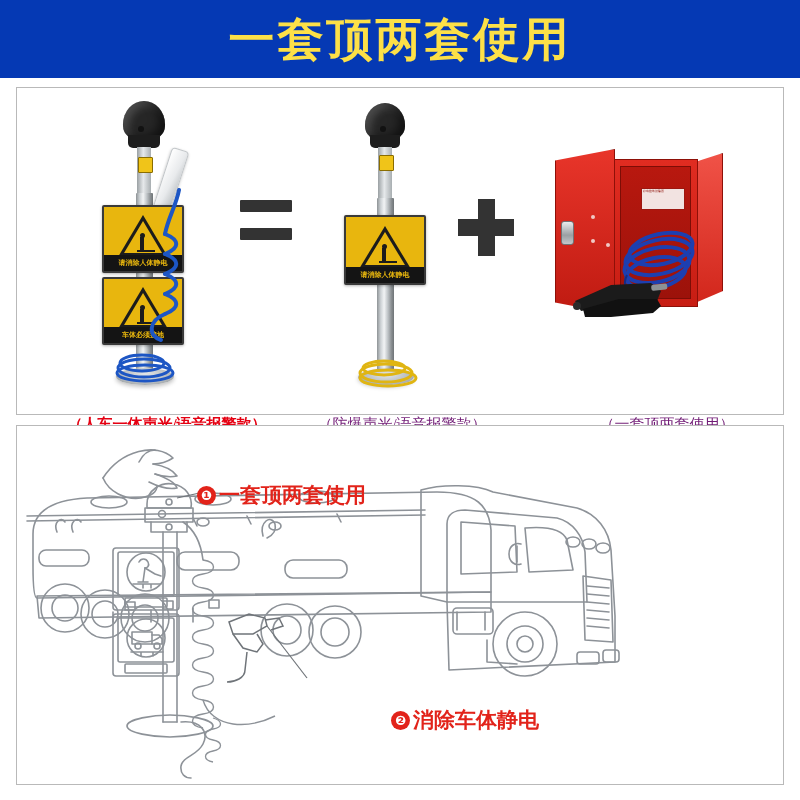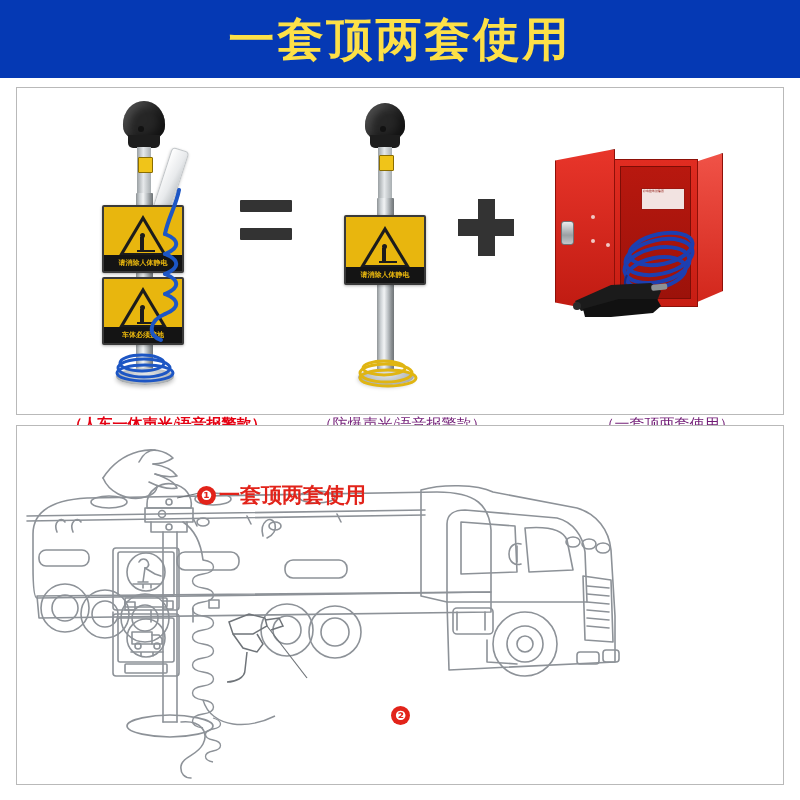--- a/index.html
+++ b/index.html
@@ -441,16 +441,17 @@
       </g>
     </svg>
 
     <div class="step-label" style="left:180px;top:55px;">
       <div class="step-num">❶</div>
       <div class="step-text">一套顶两套使用</div>
     </div>
 
     <div class="step-label" style="left:374px;top:280px;">
       <div class="step-num">❷</div>
+      <div class="step-text">消除车体静电</div>
     </div>
 
   </div>
 </div>
 
 </body></html>

